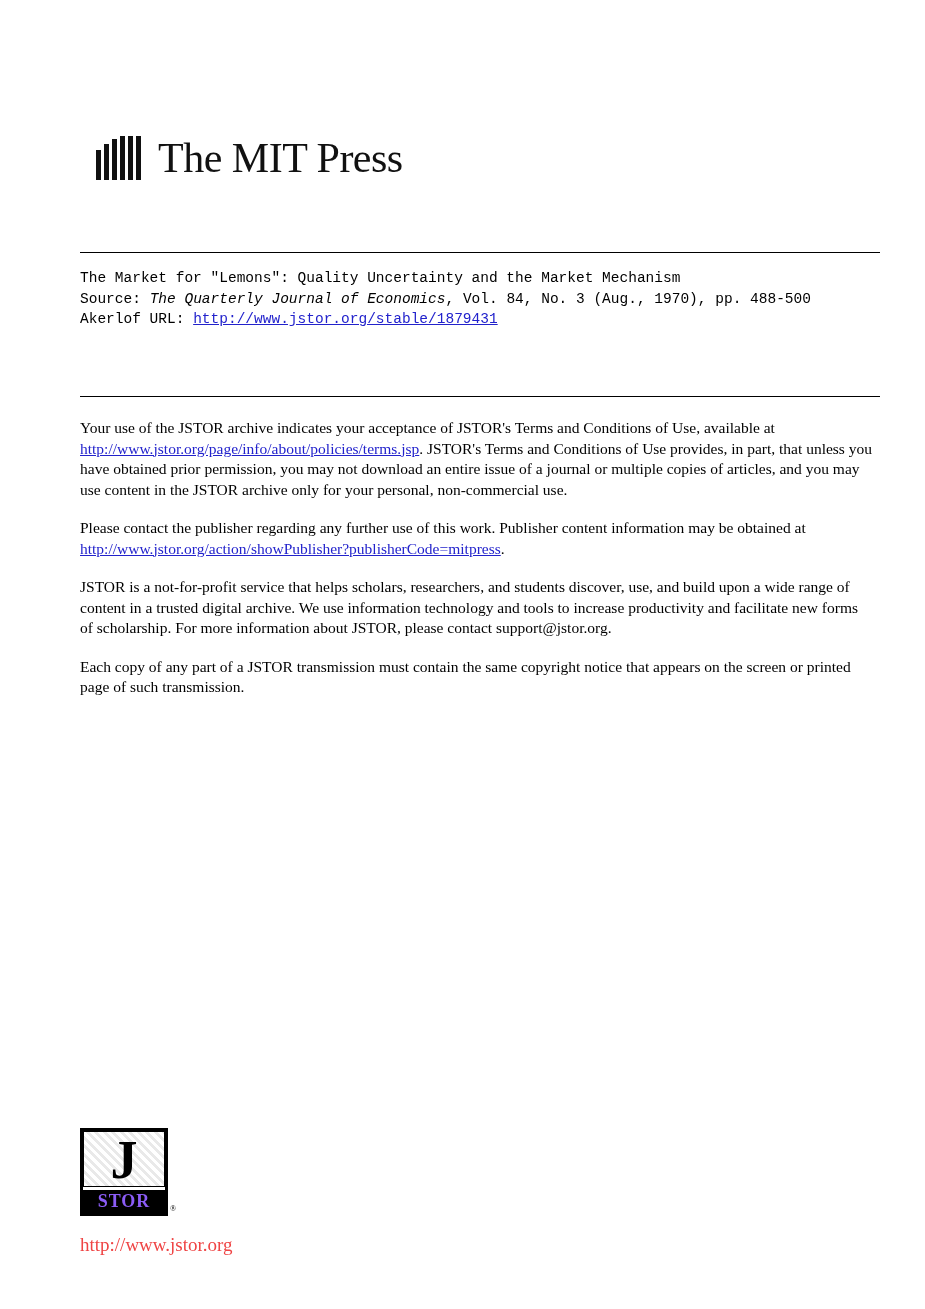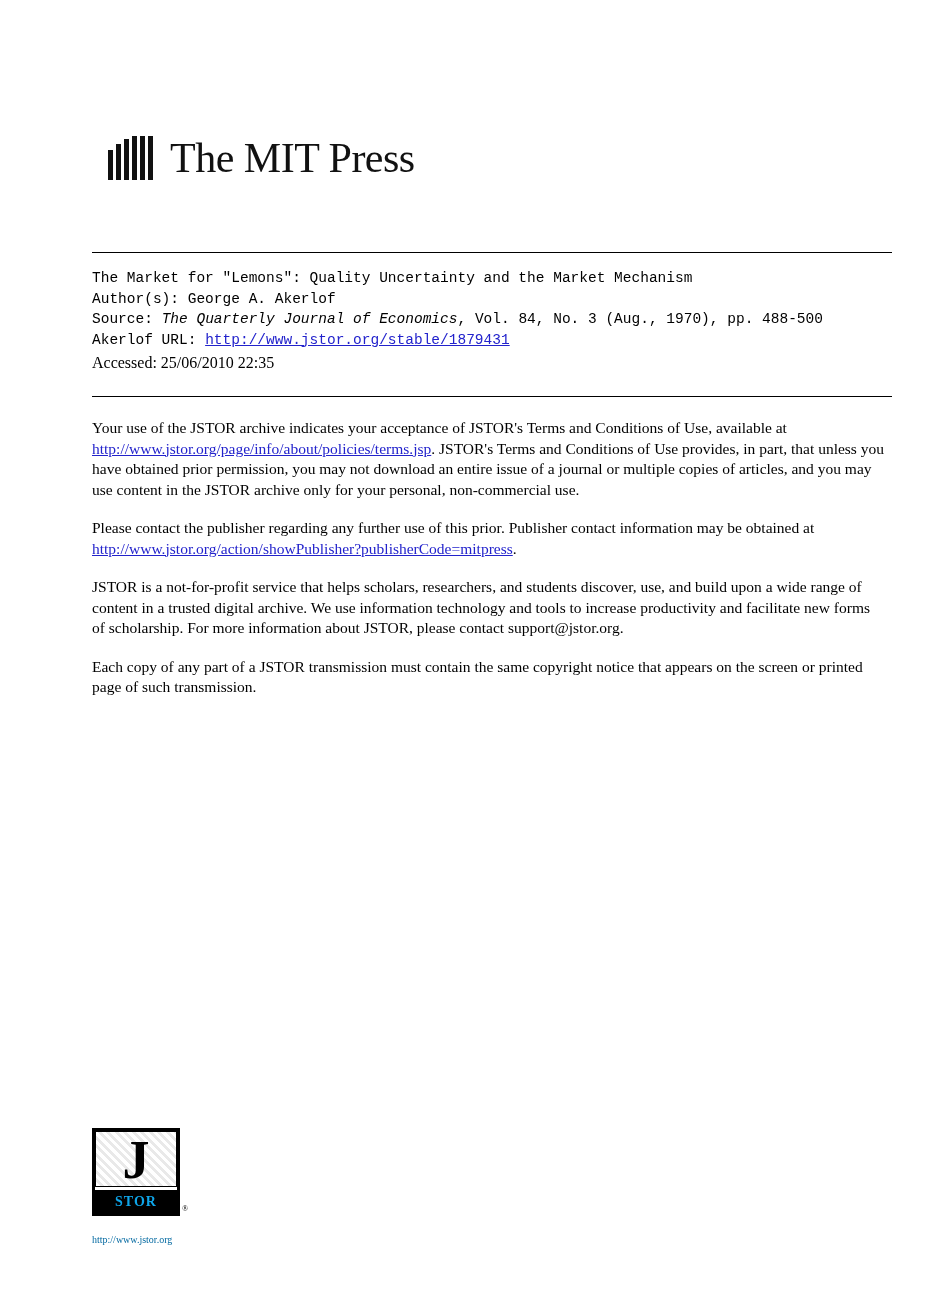--- a/index.html
+++ b/index.html
@@ -11,21 +11,21 @@
     width: 925px;
     height: 1309px;
     position: relative;
     font-family: "Liberation Serif", serif;
     color: #000000;
     overflow: hidden;
   }
 
   .page {
     position: absolute;
-    left: 16px; top: 0;
+    left: 4px; top: 0;
     width: 884px;
     height: 1309px;
   }
 
   
   .logo-block {
     position: absolute;
     left: 92px;
     top: 128px;
     display: flex;
@@ -154,43 +154,43 @@
     background:
       repeating-linear-gradient(45deg, #ffffff 0 3px, #e9e9e9 3px 6px);
   }
   .footer-logo .stor {
     position: absolute;
     left: 3px;
     bottom: 3px;
     width: 82px;
     height: 23px;
     background: #000000;
-    color: #0ea5e9;
+    color: #8b5cf6;
     font-family: "Liberation Serif", serif;
     font-weight: bold;
-    font-size: 14px;
+    font-size: 18px;
     letter-spacing: 1px;
     display: flex;
     align-items: center;
     justify-content: center;
   }
   .footer-reg {
     position: absolute;
     left: 166px;
     top: 1204px;
     font-size: 8px;
     color: #000000;
   }
   .footer-url {
     position: absolute;
     left: 76px;
     top: 1234px;
     font-family: "Liberation Serif", serif;
-    font-size: 10px;
-    color: #0369a1;
+    font-size: 19px;
+    color: #ef4444;
   }
   .footer-note {
     position: absolute;
     left: 176px;
     top: 1128px;
     width: 706px;
     font-family: "Liberation Serif", serif;
     font-size: 15.5px;
     line-height: 20px;
     color: #000000;
@@ -211,33 +211,31 @@
         <span></span>
         <span></span>
     </div>
     <div class="logo-text">The MIT Press</div>
   </div>
 
   <div class="rule rule-top"></div>
 
   <div class="citation">
     <div class="line">The Market for "Lemons": Quality Uncertainty and the Market Mechanism</div>
-    <div class="line"><span>Author(s):</span> <span>George A. Akerlof</span></div>
     <div class="line"><span>Source:</span> <span class="italic">The Quarterly Journal of Economics</span><span>, Vol. 84, No. 3 (Aug., 1970), pp. 488-500</span></div>
     <div class="line"><span>Akerlof URL:</span> <a class="link" href="#">http://www.jstor.org/stable/1879431</a></div>
-    <div class="accessed"><span>Accessed:</span> <span>25/06/2010 22:35</span></div>
   </div>
 
   <div class="rule rule-mid"></div>
 
   <div class="terms">
     <p><span>Your use of the JSTOR archive indicates your acceptance of JSTOR's Terms and Conditions of Use, available at</span>
       <a class="link" href="#">http://www.jstor.org/page/info/about/policies/terms.jsp</a><span>. JSTOR's Terms and Conditions of Use provides, in part, that unless you have obtained prior permission, you may not download an entire issue of a journal or multiple copies of articles, and you may use content in the JSTOR archive only for your personal, non-commercial use.</span></p>
 
-    <p><span>Please contact the publisher regarding any further use of this prior. Publisher contact information may be obtained at</span>
+    <p><span>Please contact the publisher regarding any further use of this work. Publisher content information may be obtained at</span>
       <a class="link" href="#">http://www.jstor.org/action/showPublisher?publisherCode=mitpress</a><span>.</span></p>
 
     <p>JSTOR is a not-for-profit service that helps scholars, researchers, and students discover, use, and build upon a wide range of content in a trusted digital archive. We use information technology and tools to increase productivity and facilitate new forms of scholarship. For more information about JSTOR, please contact support@jstor.org.</p>
 
     <p>Each copy of any part of a JSTOR transmission must contain the same copyright notice that appears on the screen or printed page of such transmission.</p>
   </div>
 
   <div class="footer-logo">
     <div class="frame"></div>
     <div class="jbox"></div>

